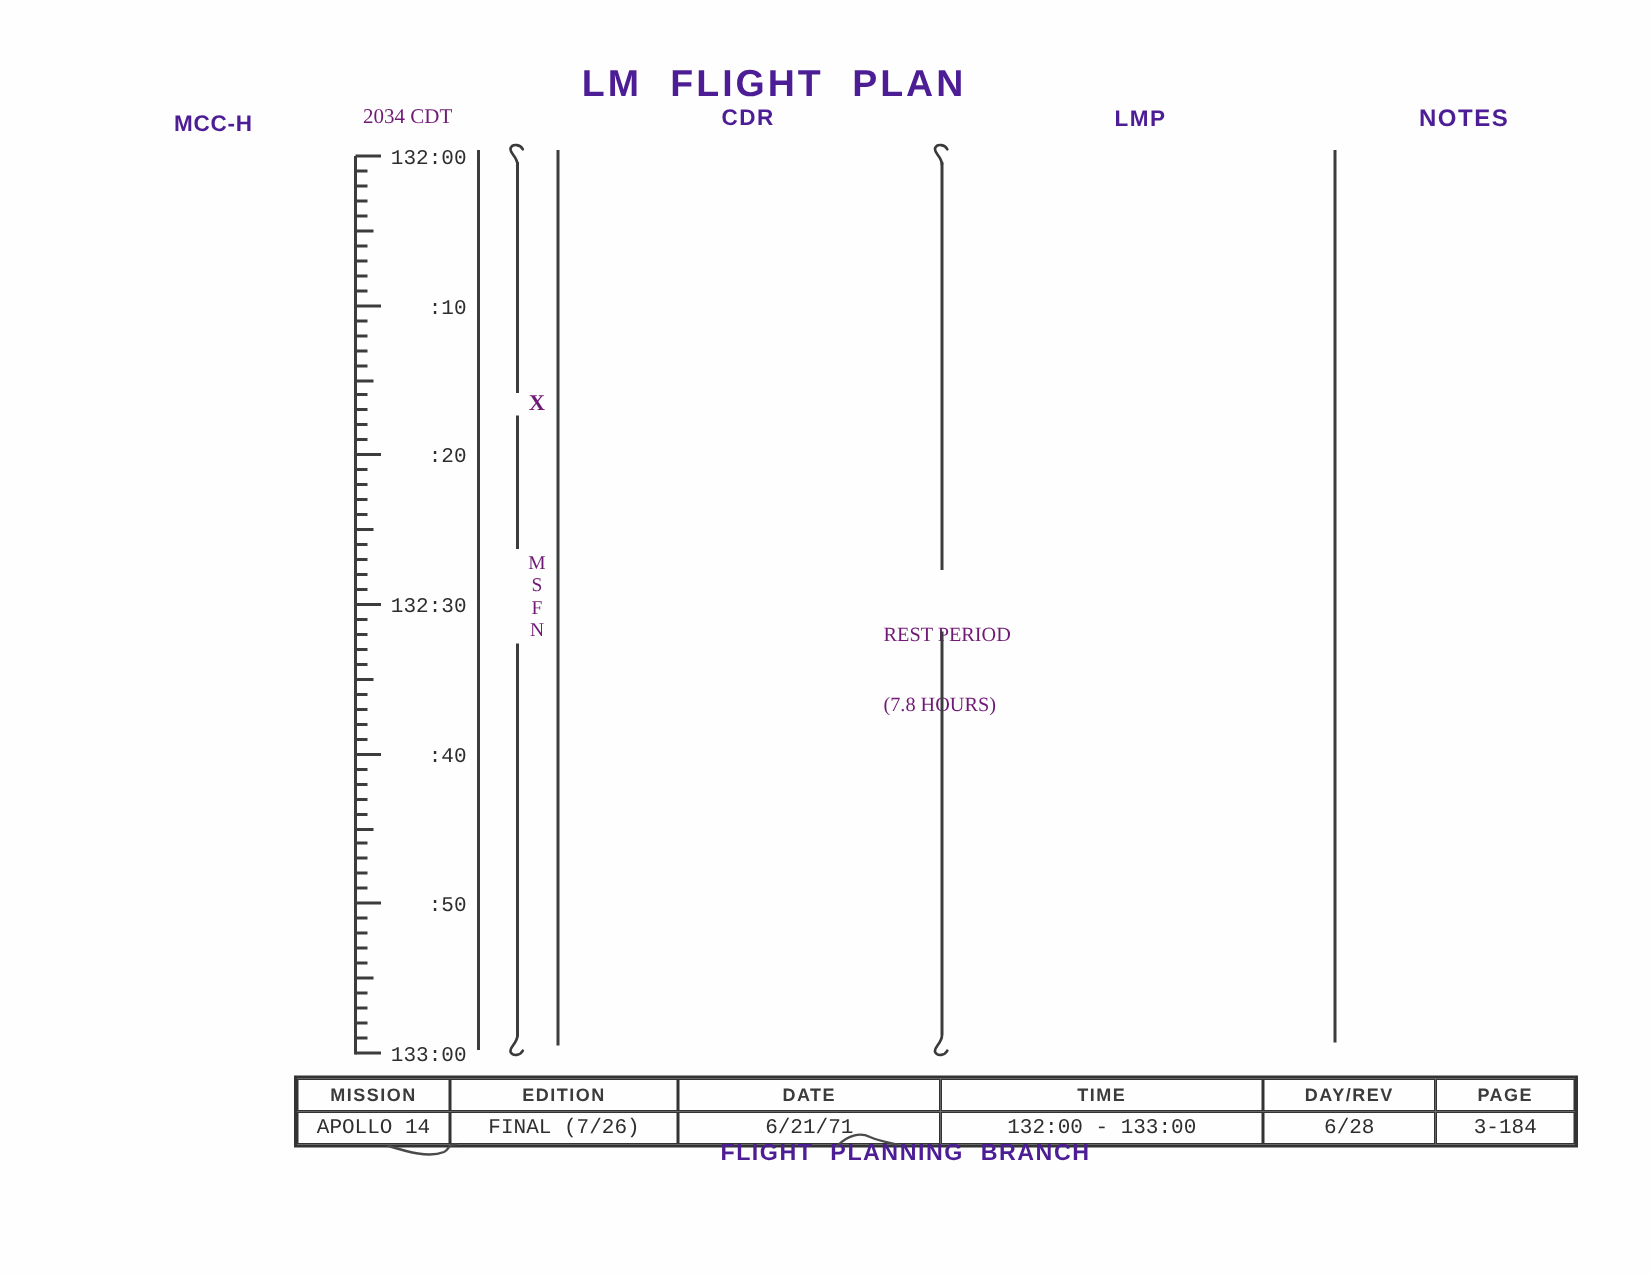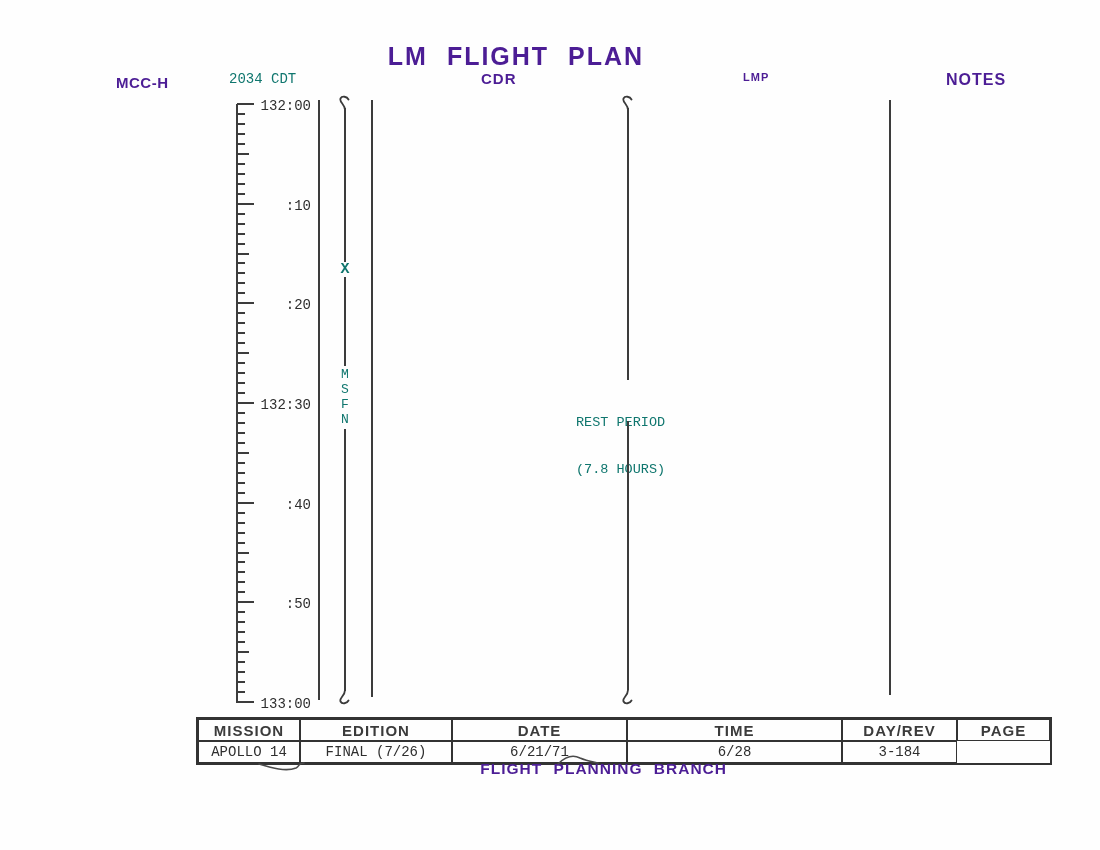--- a/index.html
+++ b/index.html
@@ -5,28 +5,28 @@
   html,body{margin:0;padding:0;background:#e8e8e8;}
   .page{
     position:relative;
     width:1100px;height:850px;
     background:#fefefe;
     overflow:hidden;
     font-family:"Liberation Sans",sans-serif;
   }
   .abs{position:absolute;}
   .sansb{font-family:"Liberation Sans",sans-serif;font-weight:bold;color:#4c1d95;}
-  .mono{font-family:Liberation Mono, monospace;color:#0f766e;}
+  .mono{font-family:Liberation Serif, serif;color:#701a75;margin-left:13px;}
   .vline{position:absolute;width:2px;background:#3c3c3c;}
 
   .title{left:366px;top:42px;width:300px;text-align:center;font-size:25px;letter-spacing:2px;word-spacing:10px;}
   .hdr-mcch{left:116px;top:74px;font-size:15px;letter-spacing:.5px;}
   .hdr-cdt{left:229px;top:71px;font-size:14px;}
   .hdr-cdr{left:481px;top:70px;font-size:15px;letter-spacing:1px;}
-  .hdr-lmp{left:743px;top:71px;font-size:11px;letter-spacing:1px;text-align:center;}
+  .hdr-lmp{left:743px;top:71px;font-size:15px;letter-spacing:1px;text-align:center;}
   .hdr-notes{left:946px;top:71px;font-size:16px;letter-spacing:1px;}
 
   
   .ruler-line{left:236px;top:104px;height:599px;}
   .tick{position:absolute;height:2px;background:#3c3c3c;left:237px;margin-top:-1px;}
   .tick.minor{width:8px;}
   .tick.medium{width:12px;}
   .tick.major{width:17px;}
   .time-label{position:absolute;left:190px;width:121px;text-align:right;
     font-family:"Liberation Mono","DejaVu Sans Mono",monospace;color:#2e2e2e;
@@ -43,21 +43,21 @@
   
   .ftable{
     position:absolute;left:196px;top:717px;
     display:grid;
     grid-template-columns:102px 152px 175px 215px 115px 93px;
     grid-auto-rows:22px;
     border:2px solid #333;
     background:#fefefe;
   }
   .fcell{border:1px solid #333;display:flex;align-items:center;justify-content:center;overflow:hidden;}
-  .fhead{font-family:"Liberation Sans",sans-serif;font-weight:bold;font-size:15px;color:#3b3b3b;letter-spacing:1px;}
+  .fhead{font-family:"Liberation Sans",sans-serif;font-weight:bold;font-size:12px;color:#3b3b3b;letter-spacing:1px;}
   .fval{font-family:"Liberation Mono","DejaVu Sans Mono",monospace;font-size:14px;color:#2e2e2e;}
 
   .branch{left:427px;top:760px;width:300px;text-align:right;font-size:15.5px;letter-spacing:1px;word-spacing:6px;}
   .artifact path{fill:none;stroke:#4a4a4a;stroke-width:1.6px;stroke-linecap:round;}
 </style>
 </head>
 <body>
 
 <div class="page">
 
@@ -181,20 +181,21 @@
   <div class="ftable">
     <div class="fcell fhead">MISSION</div>
     <div class="fcell fhead">EDITION</div>
     <div class="fcell fhead">DATE</div>
     <div class="fcell fhead">TIME</div>
     <div class="fcell fhead">DAY/REV</div>
     <div class="fcell fhead">PAGE</div>
     <div class="fcell fval">APOLLO 14</div>
     <div class="fcell fval">FINAL (7/26)</div>
     <div class="fcell fval">6/21/71</div>
+    <div class="fcell fval">132:00 - 133:00</div>
     <div class="fcell fval">6/28</div>
     <div class="fcell fval">3-184</div>
   </div>
 
   <div class="abs sansb branch">FLIGHT PLANNING BRANCH</div>
 
   <svg class="abs artifact" style="left:258px;top:760px;width:48px;height:14px;" viewBox="0 0 48 14">
     <path d="M1 4 C14 8 28 12 38 8 C42 6 40 3 46 3"></path>
   </svg>
   <svg class="abs artifact" style="left:556px;top:754px;width:44px;height:12px;" viewBox="0 0 44 12">

